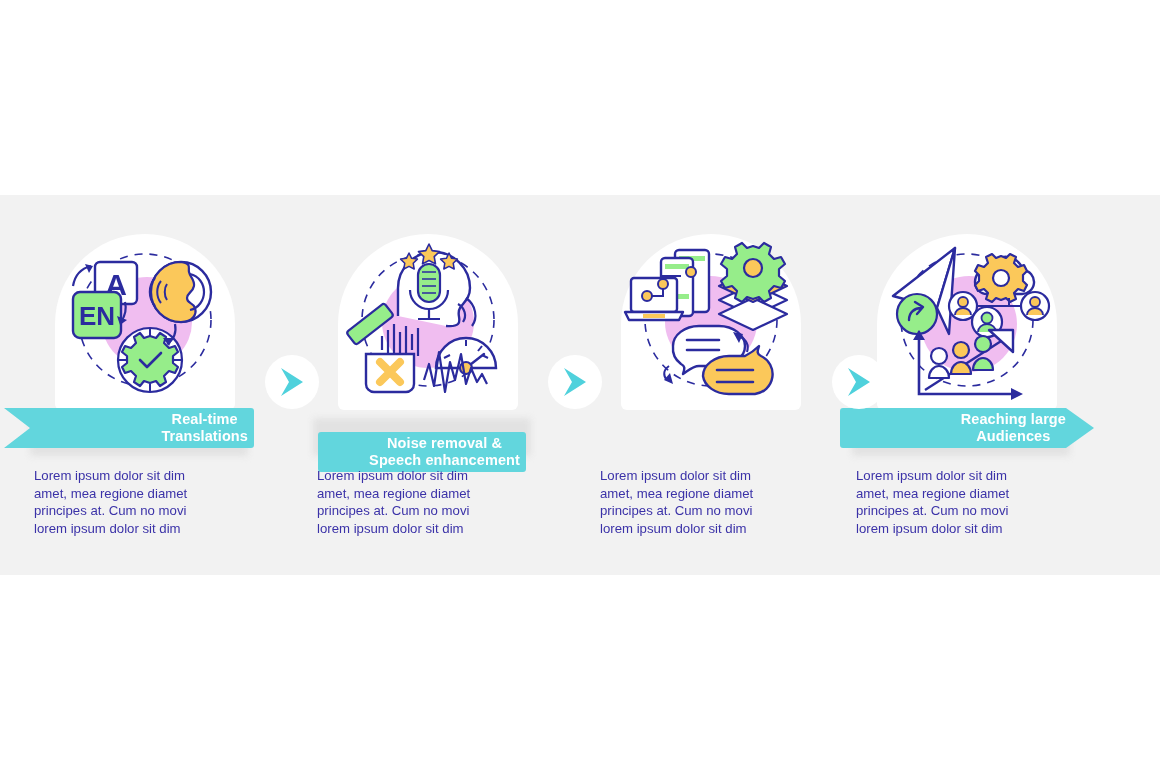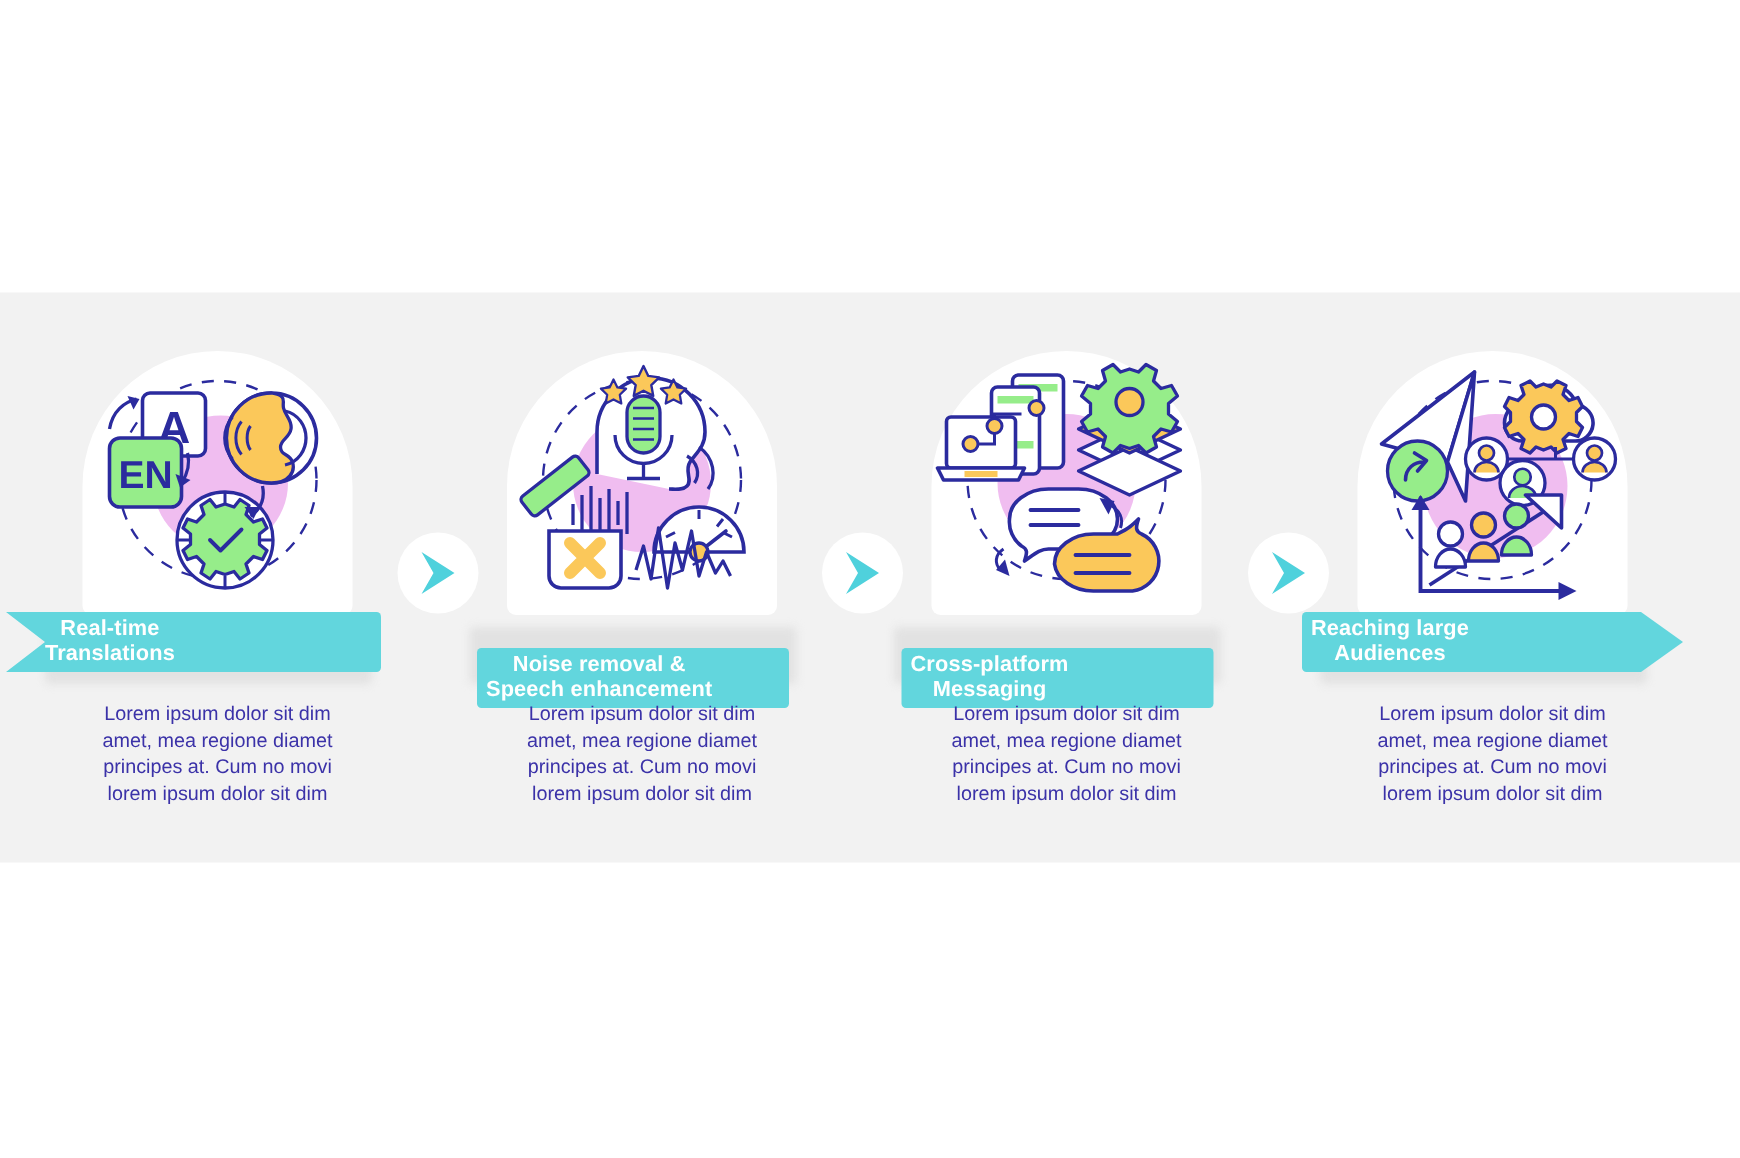--- a/index.html
+++ b/index.html
@@ -28,21 +28,21 @@
   
   .step {
     position: absolute;
     top: 0;
     width: 282px;
     height: 380px;
   }
   .step-0 { left: 4px;   }
   .step-1 { left: 287px; }
   .step-2 { left: 570px; }
-  .step-3 { left: 854px; }
+  .step-3 { left: 826px; }
 
   
   .dome {
     position: absolute;
     left: 51px;
     top: 39px;
     width: 180px;
     height: 176px;
     background: #ffffff;
     border-radius: 90px 90px 6px 6px;
@@ -76,21 +76,21 @@
     border-radius: 3px;
     filter: blur(3px);
   }
   .banner {
     position: absolute;
     top: 0;
     height: 40px;
     background: #62d6dd;
     display: flex;
     align-items: center;
-    justify-content: flex-start;
+    justify-content: flex-end;
     text-align: center;
   }
   
   .banner.plain {
     left: 31px;
     width: 208px;
     border-radius: 3px;
     margin-top: 24px;
   }
   
@@ -122,21 +122,21 @@
   .banner.pointed .banner-label { padding-right: 28px; }
 
   
   .desc {
     position: absolute;
     top: 272px;
     width: 282px;
     color: #3b32a8;
     font-size: 13.2px;
     line-height: 17.6px;
-    text-align: center;
+    text-align: left;
     padding: 0 30px;
     box-sizing: border-box;
     white-space: pre-line;
   }
 
   
   .connector {
     position: absolute;
     top: 160px;
     width: 54px;
@@ -284,27 +284,20 @@
         <path d="M66 100 h32 M66 110 h32" stroke="#2b2b9e" stroke-width="2.6" stroke-linecap="round"></path>
 
         <path d="M82 136 a26 20 0 0 1 26 -20 h16 c8 -4 10 -6 14 -10 c-2 6 -2 8 2 10 a20 20 0 0 1 -6 38 h-26 a26 20 0 0 1 -26 -18 z" fill="#fbc85a" stroke="#2b2b9e" stroke-width="2.4" stroke-linejoin="round"></path>
         <path d="M96 130 h36 M96 142 h36" stroke="#2b2b9e" stroke-width="2.6" stroke-linecap="round"></path>
 
         <path d="M118 96 c8 4 10 10 8 16" fill="none" stroke="#2b2b9e" stroke-width="2"></path>
         <path d="M112 92 l10 2 l-4 9 Z" fill="#2b2b9e"></path>
         <path d="M48 126 c-6 4 -6 10 -2 14" fill="none" stroke="#2b2b9e" stroke-width="2"></path>
         <path d="M52 144 l-9 -4 l6 -7 Z" fill="#2b2b9e"></path>
       </svg>
-    </div>
-    <div class="banner-wrap">
-      <div class="banner-shadow"></div>
-      <div class="banner plain">
-        <span class="banner-label">Cross-platform
-Messaging</span>
-      </div>
     </div>
     <div class="desc">Lorem ipsum dolor sit dim
 amet, mea regione diamet
 principes at. Cum no movi
 lorem ipsum dolor sit dim</div>
   </div>
 
   <div class="step step-3">
     <div class="dome"></div>
     <div class="icon-art">

